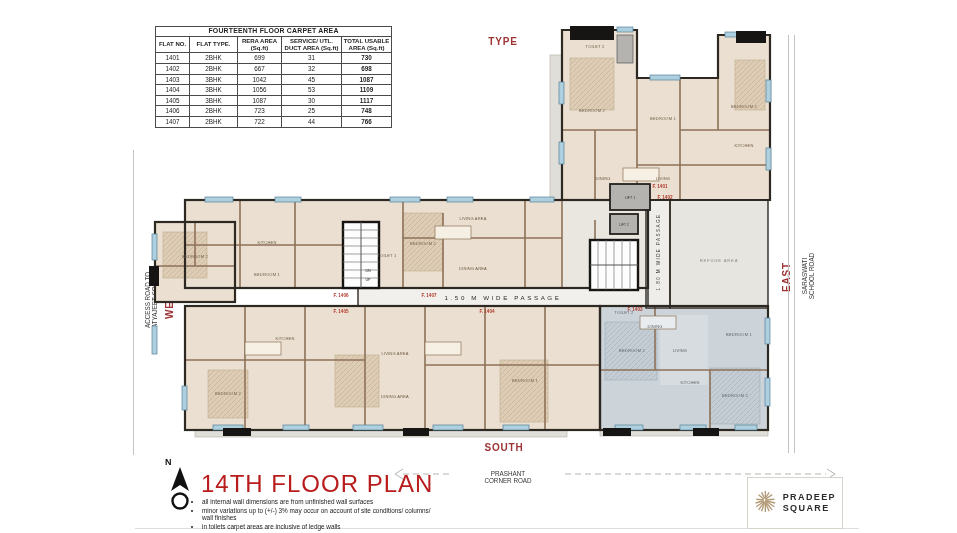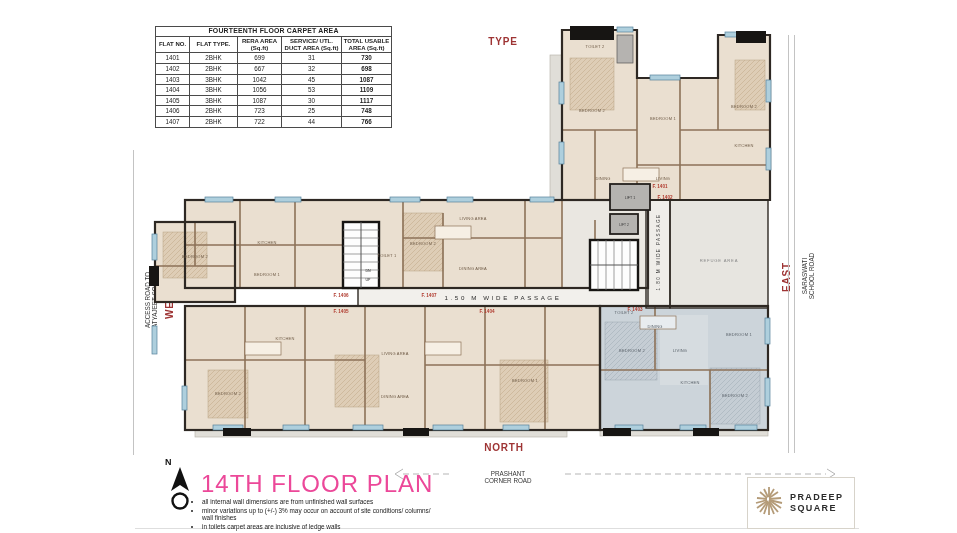--- a/index.html
+++ b/index.html
@@ -21,25 +21,25 @@
   .dir.rot{transform:translate(-50%,-50%) rotate(-90deg);}
   .roadlbl{position:absolute;color:#333;font-size:6.3px;line-height:7.2px;text-align:center;
        transform:translate(-50%,-50%);white-space:nowrap;}
   .roadlbl.rot{transform:translate(-50%,-50%) rotate(-90deg);}
   .roadlbl span{display:block;}
 
   .vline{position:absolute;width:1px;background:#c3c3c3;}
   .hrule{position:absolute;height:1px;background:#dedede;}
 
   
-  .plan-title{position:absolute;left:201px;top:470px;font-size:24px;color:#ec4899;
+  .plan-title{position:absolute;left:201px;top:470px;font-size:24px;color:#b91c1c;
               letter-spacing:1px;white-space:nowrap;text-align:center;}
   .notes{position:absolute;left:192px;top:498px;width:240px;margin:0;padding-left:10px;color:#222;}
   .notes li{font-size:6.4px;line-height:7.6px;margin:0 0 1px 0;}
-  .logo-box{position:absolute;left:747px;top:477px;width:108px;height:52px;border:1px solid #d7d3ca;
+  .logo-box{position:absolute;left:747px;top:477px;width:96px;height:52px;border:1px solid #d7d3ca;
             background:#fff;display:flex;align-items:center;gap:6px;padding:2px 6px;box-sizing:border-box;}
   .logo-text{font-size:9px;font-weight:bold;letter-spacing:1.4px;color:#2b2b2b;line-height:11px;}
   .logo-text span{display:block;}
 
   .abs{position:absolute;}
   svg text{font-family:"Liberation Sans",sans-serif;}
 </style>
 </head>
 <body>
 
@@ -115,21 +115,21 @@
           <td>1407</td>
           <td>2BHK</td>
           <td>722</td>
           <td>44</td>
           <td>766</td>
         </tr>
     </tbody>
   </table>
 
   <div class="dir" style="left:503px;top:41px;">TYPE</div>
-  <div class="dir" style="left:504px;top:447px;">NORTH</div>
+  <div class="dir" style="left:504px;top:447px;">SOUTH</div>
   <div class="dir rot" style="left:786px;top:277px;">EAST</div>
   <div class="dir rot" style="left:169px;top:303px;">WEST</div>
 
   <div class="roadlbl rot" style="left:151px;top:300px;">
     <span>ACCESS ROAD TO</span>
     <span>SATYAJEET SOCIETY</span>
   </div>
   <div class="roadlbl rot" style="left:808px;top:276px;">
     <span>SARASWATI</span>
     <span>SCHOOL ROAD</span>

